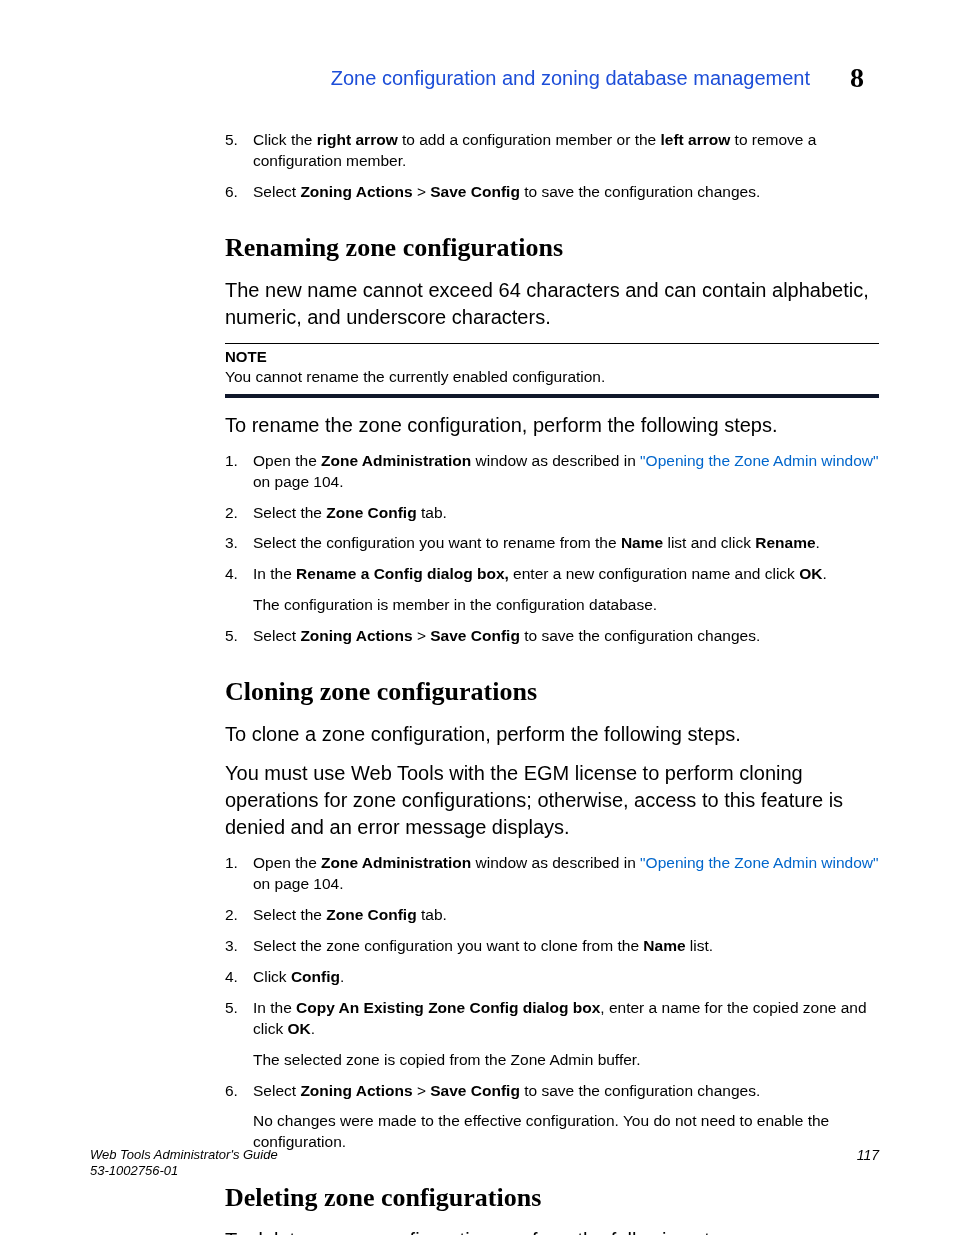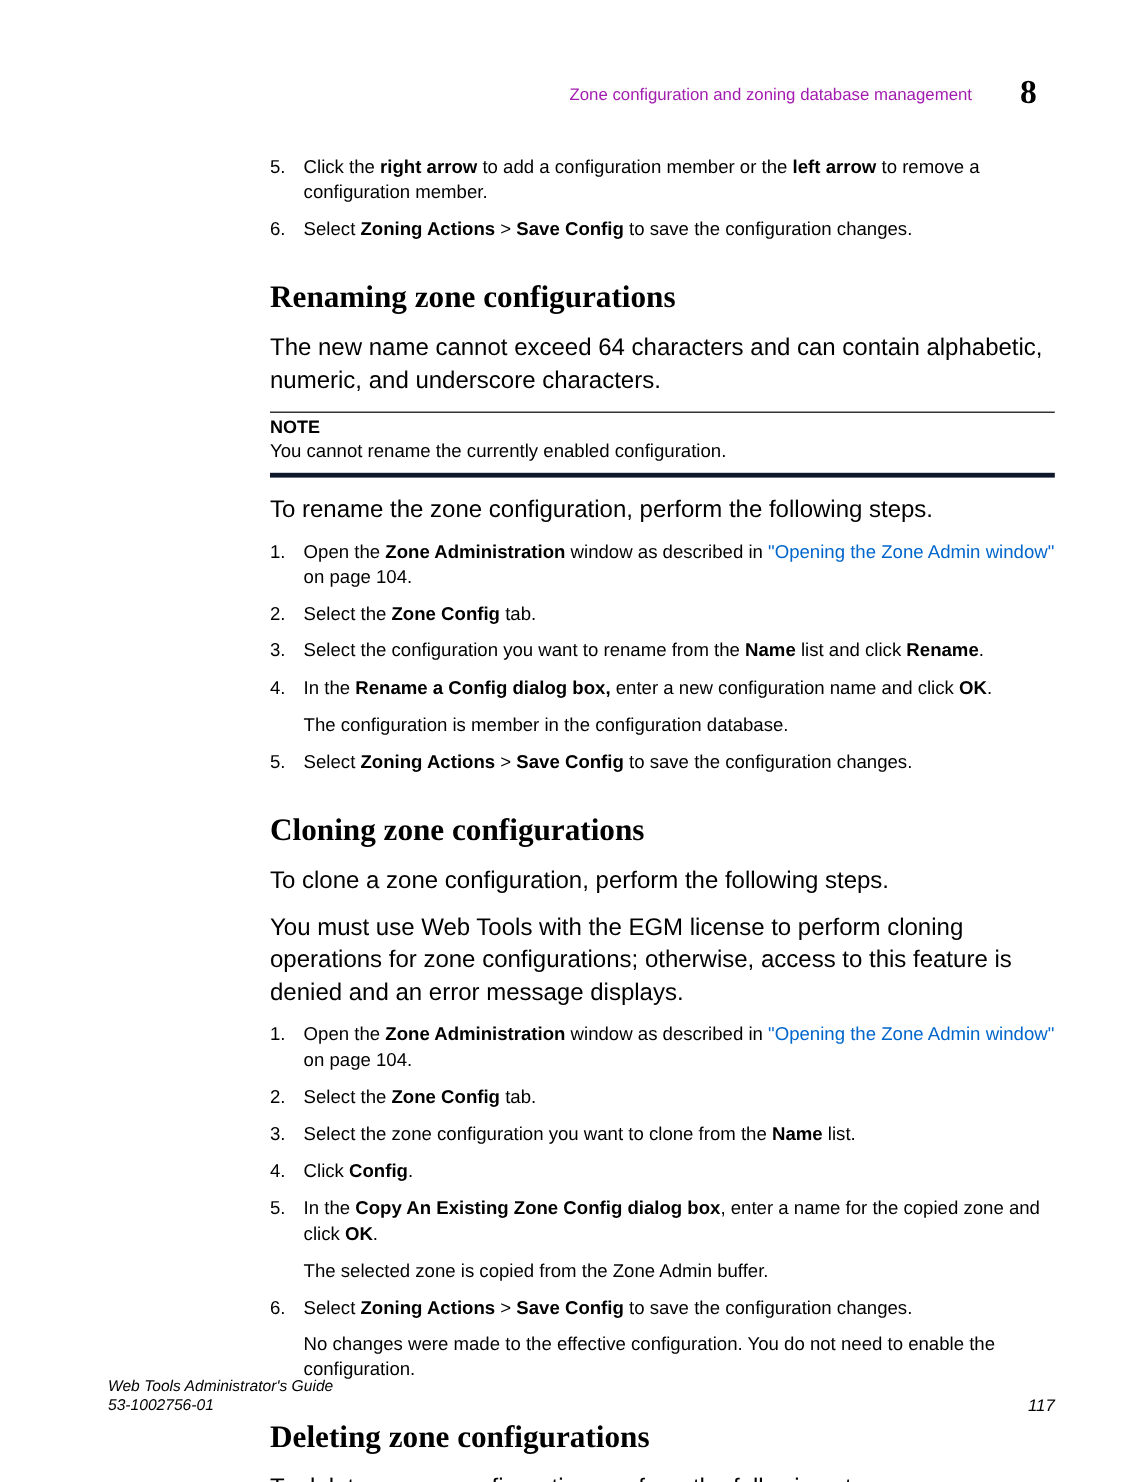--- a/index.html
+++ b/index.html
@@ -24,22 +24,22 @@
     right: 0;
     padding: 0 90px;
   }
   .header-row {
     display: flex;
     align-items: center;
     justify-content: flex-end;
     gap: 40px;
   }
   .header-title {
-    font-size: 14px;
-    color: #a21caf;
+    font-size: 20px;
+    color: #1d4ed8;
     white-space: nowrap;
   }
   .chapter-num {
     font-family: Georgia, "Times New Roman", serif;
     font-weight: bold;
     font-size: 28px;
   }
   .content {
     position: absolute;
     top: 130px;
@@ -98,21 +98,20 @@
     color: #0066cc;
   }
   b { font-weight: bold; }
   .footer {
     position: absolute;
     bottom: 56px;
     left: 90px;
     right: 75px;
     display: flex;
     justify-content: space-between;
-    align-items: flex-end;
     font-style: italic;
     font-size: 13px;
     color: #000;
   }
   .footer-left {
     line-height: 1.25;
   }
   .footer-right {
     font-size: 14px;
   }

